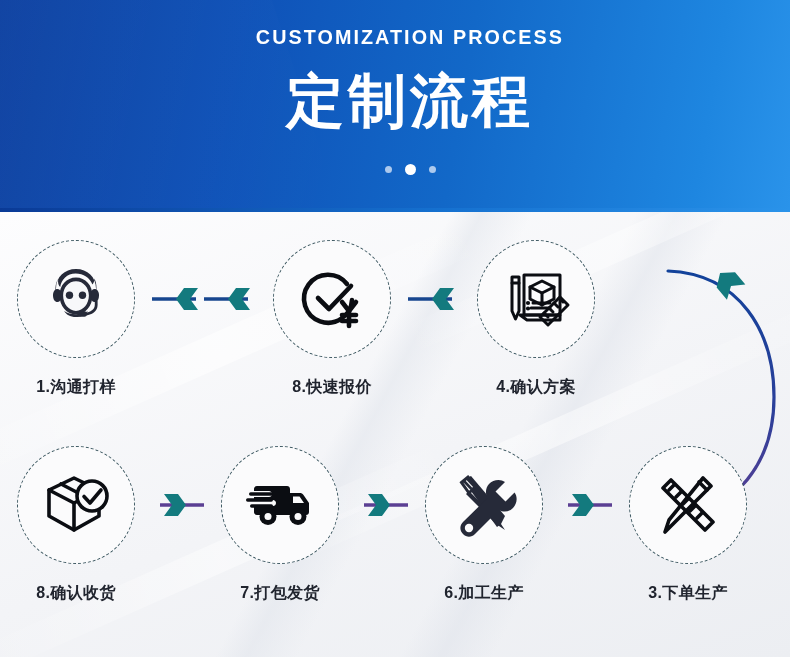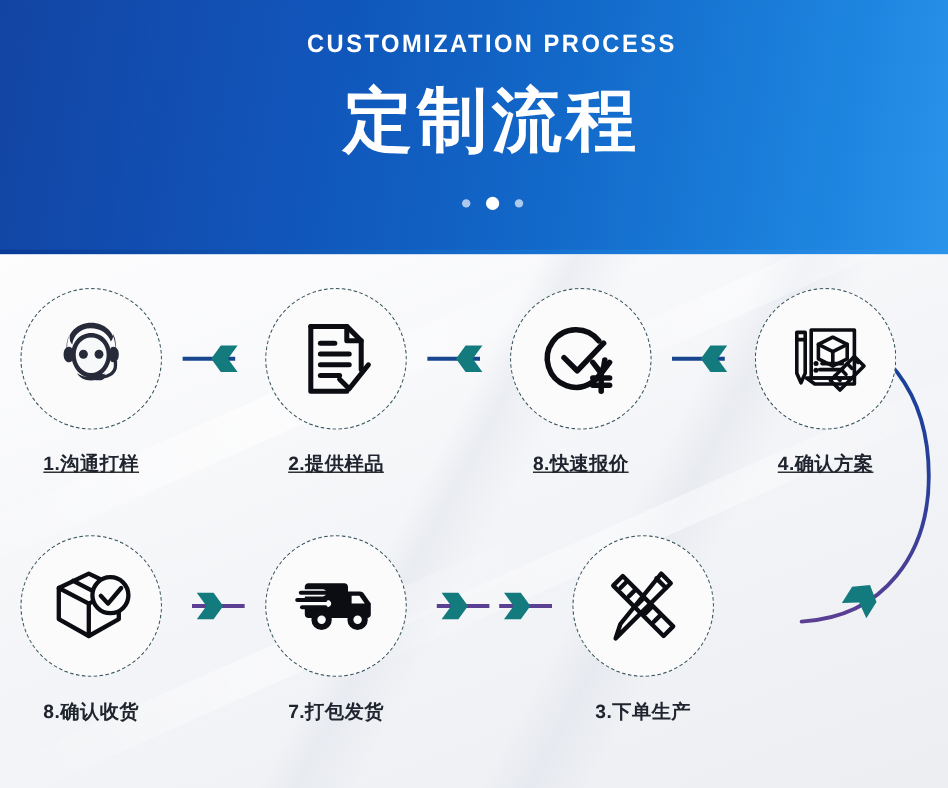--- a/index.html
+++ b/index.html
@@ -90,21 +90,21 @@
   .s1{ left:-60px; top:120px; width:560px; height:34px; opacity:.75; }
   .s2{ left:240px; top:210px; width:620px; height:26px; opacity:.6; }
   .s3{ left:-40px; top:330px; width:520px; height:30px; opacity:.55; }
   .s4{ left:380px; top:20px; width:480px; height:28px; opacity:.5; }
 
   .row{
     position:absolute;
     left:0; width:722px;
     display:flex; align-items:flex-start;
   }
-  .row1{ top:28px;text-decoration:underline; }
+  .row1{ top:28px; }
   .row2{ top:234px;text-align:right; }
 
   .step{
     width:152px;
     display:flex; flex-direction:column; align-items:center;
     flex:0 0 auto;
   }
   .circle{
     width:118px; height:118px;
     border-radius:50%;
@@ -202,37 +202,20 @@
         <div class="step-label">1.沟通打样</div>
       </div>
 
       <div class="arrow">
         <svg width="52" height="26" viewBox="0 0 52 26">
           <line x1="0" y1="13" x2="44" y2="13" stroke="#17468f" stroke-width="3.4"></line>
           <path d="M24,2 l14,0 l-8,11 l8,11 l-14,0 l-8,-11 z" fill="#137a7e" transform="translate(8,0)"></path>
         </svg>
       </div>
 
-      <div class="step">
-        <div class="circle">
-          <svg width="70" height="70" viewBox="0 0 70 70">
-            <g fill="none" stroke="#0b0d12" stroke-width="4.2" stroke-linejoin="round" stroke-linecap="round">
-              <path d="M14,8 L44,8 L56,20 L56,44"></path>
-              <path d="M14,8 L14,62 L44,62"></path>
-              <path d="M44,8 L44,20 L56,20"></path>
-              <path d="M22,22 L34,22"></path>
-              <path d="M22,31 L46,31"></path>
-              <path d="M22,40 L46,40"></path>
-              <path d="M22,49 L38,49"></path>
-              <path d="M38,52 L46,60 L62,40"></path>
-            </g>
-          </svg>
-        </div>
-        <div class="step-label">2.提供样品</div>
-      </div>
 
       <div class="arrow">
         <svg width="52" height="26" viewBox="0 0 52 26">
           <line x1="0" y1="13" x2="44" y2="13" stroke="#17468f" stroke-width="3.4"></line>
           <path d="M24,2 l14,0 l-8,11 l8,11 l-14,0 l-8,-11 z" fill="#137a7e" transform="translate(8,0)"></path>
         </svg>
       </div>
 
       <div class="step">
         <div class="circle">
@@ -337,20 +320,40 @@
         <div class="step-label">7.打包发货</div>
       </div>
 
       <div class="arrow">
         <svg width="52" height="26" viewBox="0 0 52 26">
           <line x1="8" y1="13" x2="52" y2="13" stroke="#5b3f93" stroke-width="3.4"></line>
           <path d="M20,2 l-14,0 l8,11 l-8,11 l14,0 l8,-11 z" fill="#137a7e" transform="translate(6,0)"></path>
         </svg>
       </div>
 
+      <div class="step">
+        <div class="circle">
+          <svg width="70" height="70" viewBox="0 0 70 70">
+            <g fill="#262a39">
+
+              <path d="M14,10 L22,6 L56,46 L52,54 L48,57 Z" transform="rotate(0)"></path>
+              <path d="M12.5,12.5 L19,7 L27,16 L20,23 Z" fill="#fbfbfc" stroke="#262a39" stroke-width="3"></path>
+              <g stroke="#262a39" stroke-width="2.6" fill="none">
+                <path d="M14.5,10.5 L22.5,19"></path>
+                <path d="M17.5,8 L25.5,16.5"></path>
+              </g>
+              <path d="M20,21 L50,51 L56,60 L47,54 L17,24 Z"></path>
+
+              <path d="M56,12 C51.5,8.5 44,9.5 40,14 C36.5,18 36,23.5 38.5,28 L14,52 C10.5,55.5 10.5,60.5 14,64 C17.5,67.5 22.5,67.5 26,64 L50,40 C54.5,42.5 60,42 64,38 C68,34 69,27 65.5,22.5 L56.5,31.5 L46.5,21.5 Z"></path>
+              <circle cx="20" cy="58" r="4.2" fill="#fbfbfc"></circle>
+            </g>
+          </svg>
+        </div>
+        <div class="step-label">6.加工生产</div>
+      </div>
 
       <div class="arrow">
         <svg width="52" height="26" viewBox="0 0 52 26">
           <line x1="8" y1="13" x2="52" y2="13" stroke="#5b3f93" stroke-width="3.4"></line>
           <path d="M20,2 l-14,0 l8,11 l-8,11 l14,0 l8,-11 z" fill="#137a7e" transform="translate(6,0)"></path>
         </svg>
       </div>
 
       <div class="step">
         <div class="circle">

